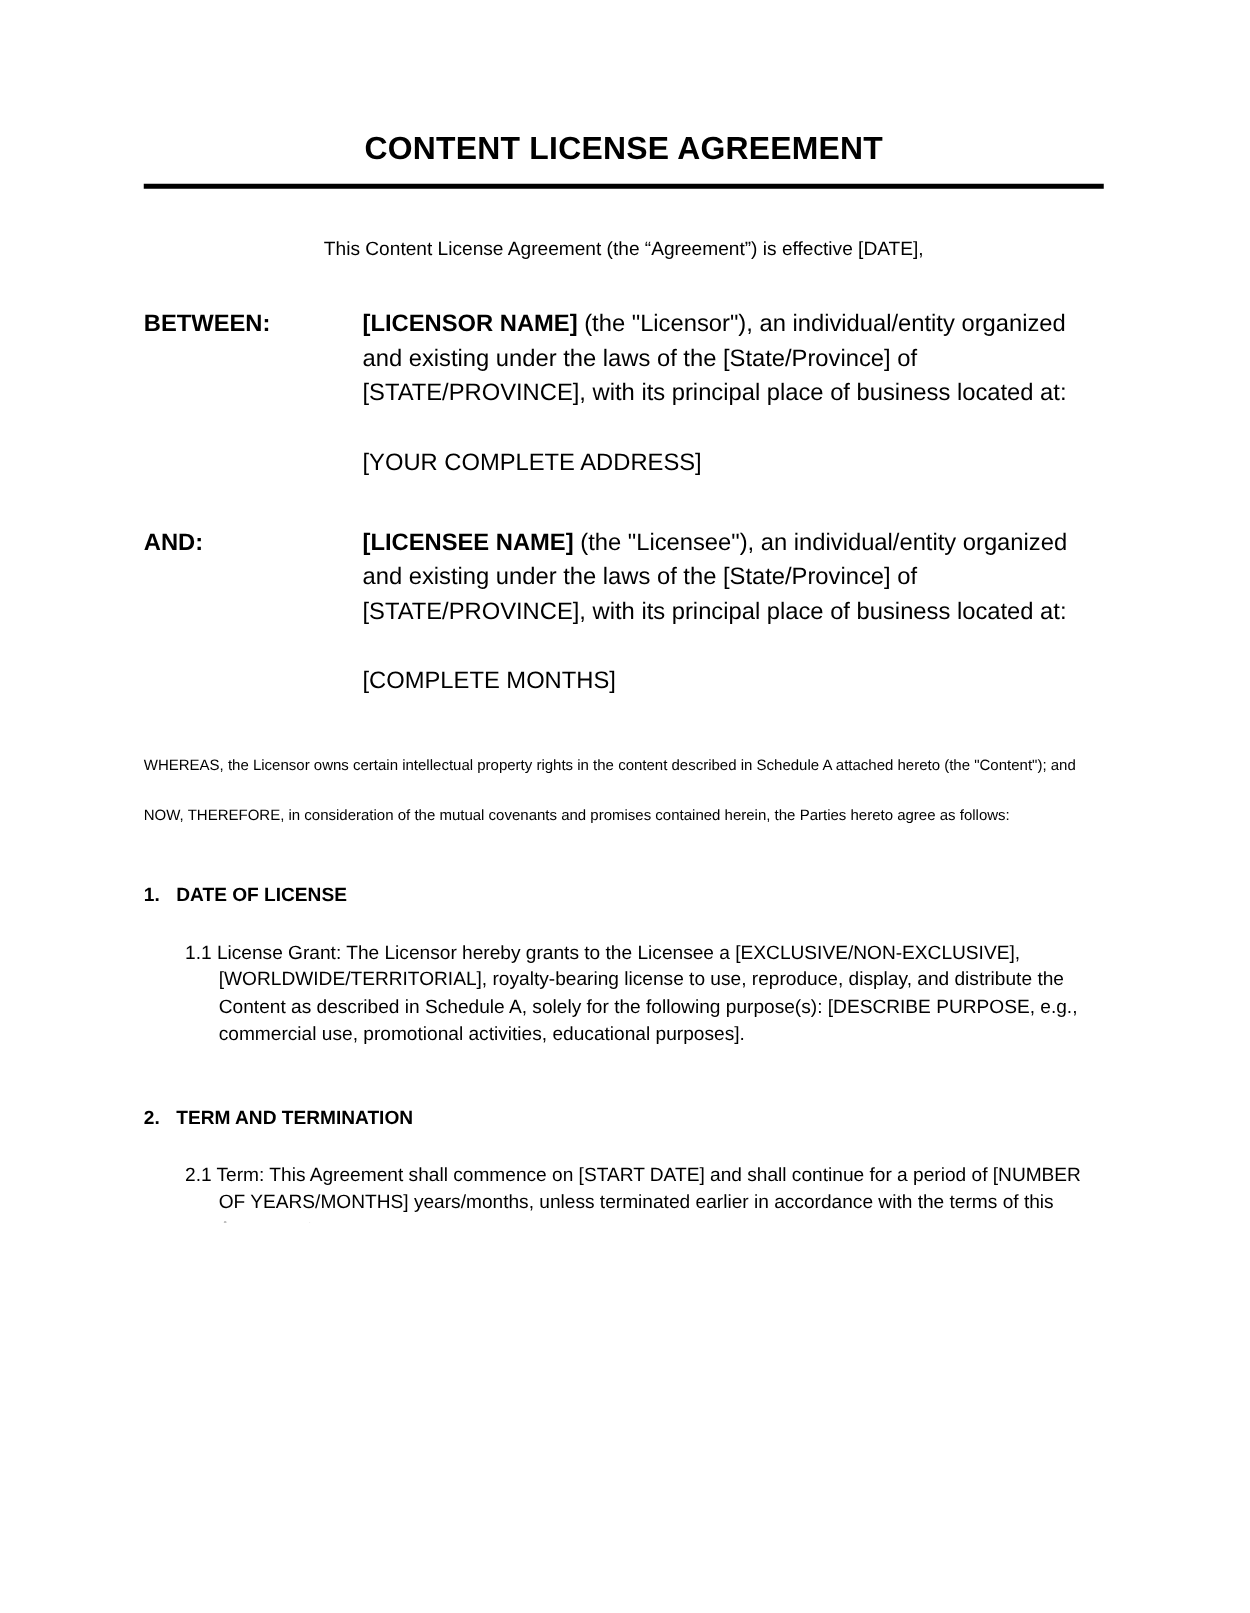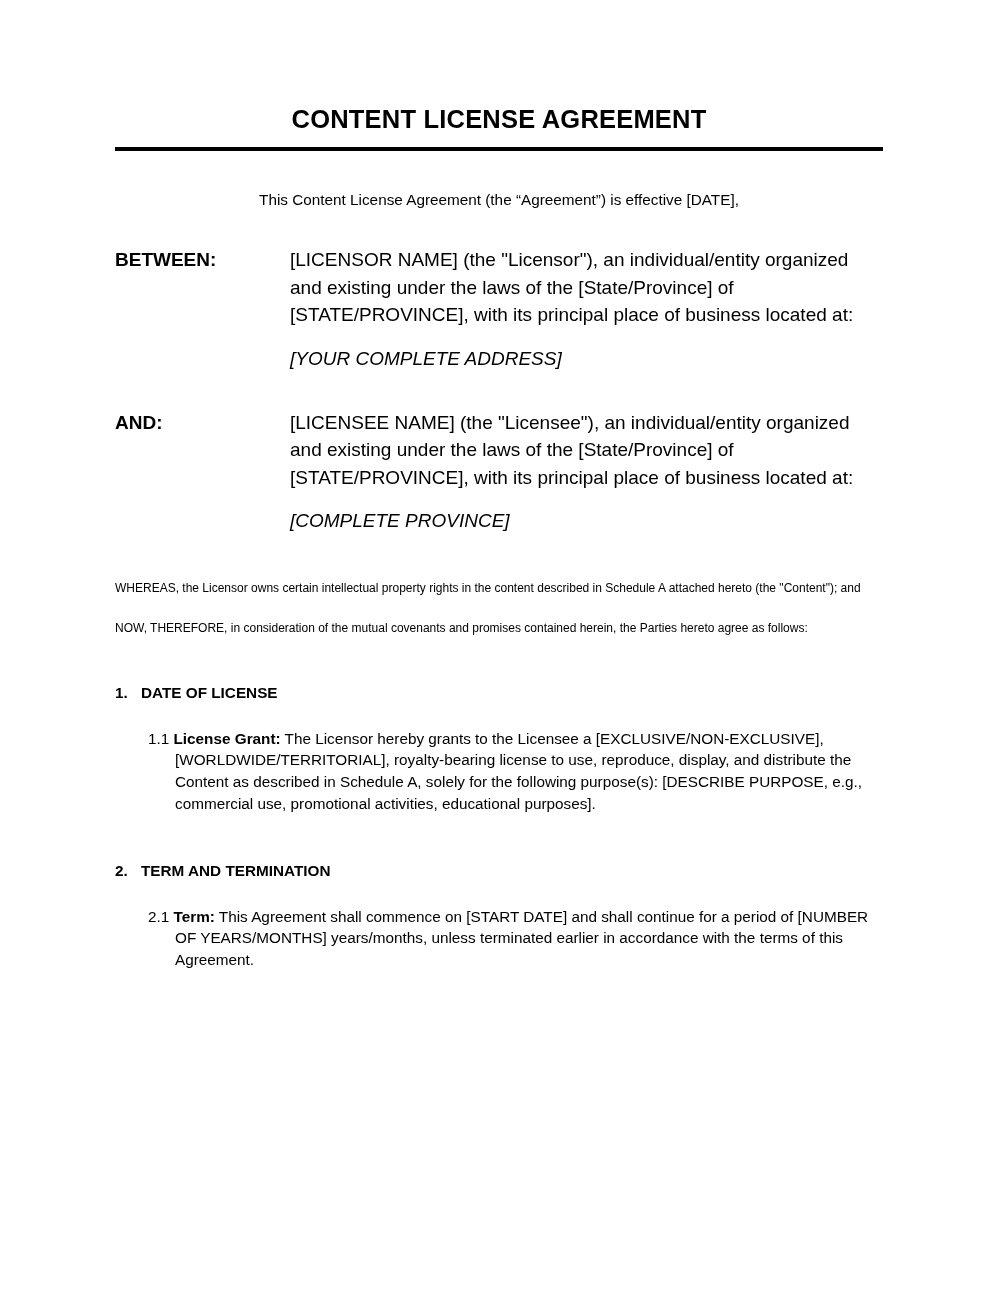--- a/index.html
+++ b/index.html
@@ -60,25 +60,24 @@
   .party-label {
     width: 175px;
     flex: 0 0 175px;
     font-weight: bold;
   }
   .party-body {
     flex: 1 1 auto;
     text-align: left;
   }
   .party-body .lead {
-    font-weight: normal;
+    font-weight: bold;
   }
   .party-address {
-    margin-top: 16px;
-    font-style: italic;
+    margin-top: 28px;
   }
 
   .recital {
     margin-top: 23px;
     font-size: 12px;
     line-height: 1.42;
     text-align: justify;
   }
   .recital.first {
     margin-top: 45px;
@@ -108,21 +107,21 @@
     padding-left: 27px;
     text-indent: -27px;
   }
   .clause.tight {
     margin-top: 17px;
   }
   .clause .cnum {
     
   }
   .clause .clead {
-    font-weight: bold;
+    font-weight: normal;
   }
 
   
   .footer {
     position: absolute;
     left: 115px;
     top: 1181px;
     width: 768px;
   }
   .footer-rule {
@@ -158,21 +157,21 @@
       <div class="party-body">
         <span class="lead">[LICENSOR NAME]</span><span> (the "Licensor"), an individual/entity organized and existing under the laws of the [State/Province] of [STATE/PROVINCE], with its principal place of business located at:</span>
         <div class="party-address">[YOUR COMPLETE ADDRESS]</div>
       </div>
     </div>
 
     <div class="party-block">
       <div class="party-label">AND:</div>
       <div class="party-body">
         <span class="lead">[LICENSEE NAME]</span><span> (the "Licensee"), an individual/entity organized and existing under the laws of the [State/Province] of [STATE/PROVINCE], with its principal place of business located at:</span>
-        <div class="party-address">[COMPLETE PROVINCE]</div>
+        <div class="party-address">[COMPLETE MONTHS]</div>
       </div>
     </div>
 
     <p class="recital first">WHEREAS, the Licensor owns certain intellectual property rights in the content described in Schedule A attached hereto (the "Content"); and</p>
     <p class="recital">NOW, THEREFORE, in consideration of the mutual covenants and promises contained herein, the Parties hereto agree as follows:</p>
 
     <div class="section-head">
       <span class="section-num">1.</span>
       <span class="section-title">DATE OF LICENSE</span>
     </div>

